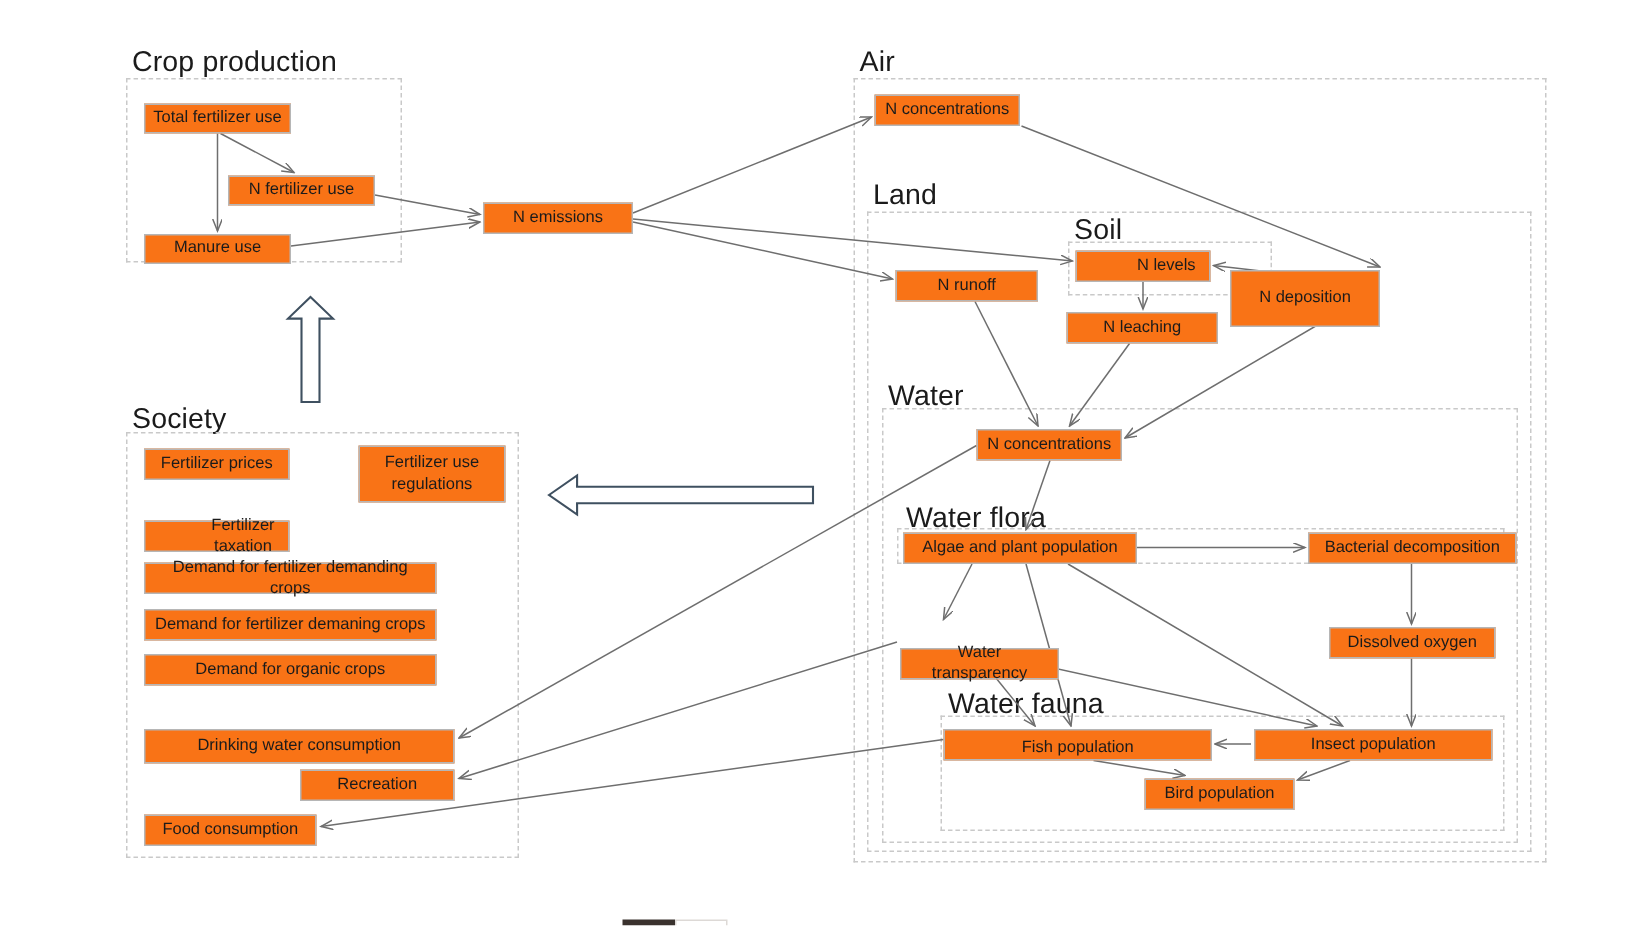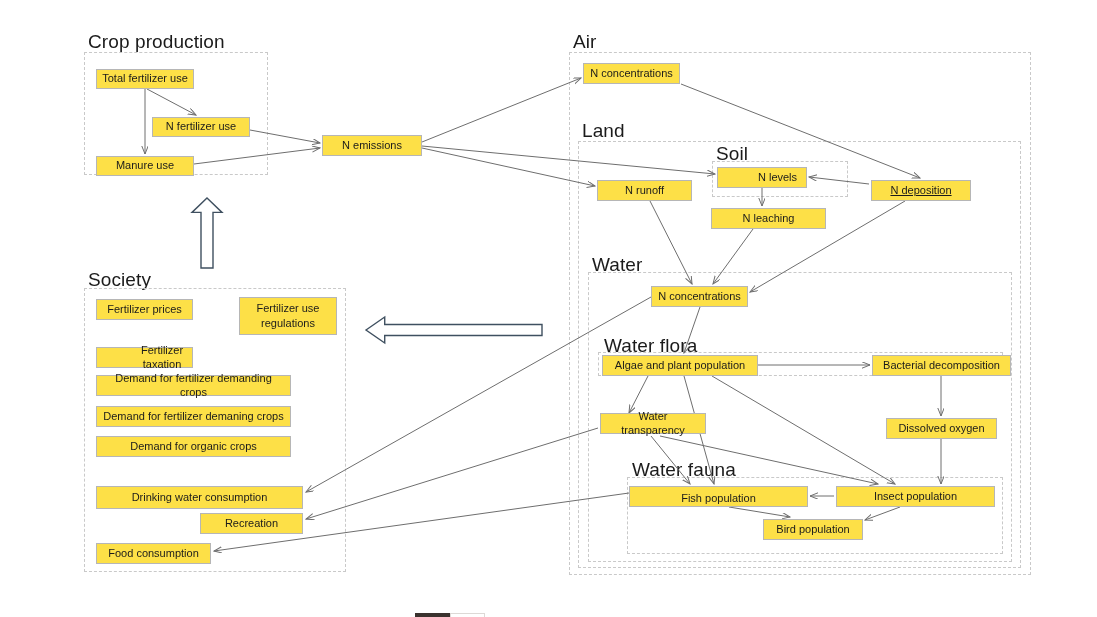--- a/index.html
+++ b/index.html
@@ -1,21 +1,21 @@
 <!DOCTYPE html>
 <html><head>
 <meta charset="utf-8">
 <style>
   html,body{margin:0;padding:0;background:#ffffff;}
   body{font-family:"Liberation Sans","DejaVu Sans",sans-serif;}
   #canvas{position:relative;width:1097px;height:617px;background:#fff;overflow:hidden;}
   svg.layer{position:absolute;left:0;top:0;width:1097px;height:617px;pointer-events:none;}
   .grp{position:absolute;border:1px dashed #c9c9c9;box-sizing:border-box;}
   .grp-label{position:absolute;font-size:19px;color:#1b1b1b;white-space:nowrap;letter-spacing:.1px;}
-  .node{position:absolute;box-sizing:border-box;border:1px solid #b6b6b6;background:#fde047;
+  .node{position:absolute;box-sizing:border-box;border:1px solid #b6b6b6;background:#f97316;
         display:flex;align-items:center;justify-content:center;text-align:center;
         font-size:11px;color:#1b1b1b;line-height:1.25;padding:0 5px;}
   .node.two-line{line-height:1.35;}
   #logo{position:absolute;display:flex;margin-top:41px;}
   .tile{width:35px;height:38px;display:flex;align-items:center;justify-content:center;box-sizing:border-box;}
   .tile-dark{background:#3a322e;}
   .tile-light{background:#fff;border:1px solid #ddd9d6;}
   .mark{font-family:"DejaVu Sans Mono","Liberation Mono",monospace;font-size:12px;
         font-weight:700;font-style:italic;letter-spacing:-1px;}
   .mark-light{color:#f2efec;}
@@ -98,36 +98,36 @@
       </div>
       <div class="node" style="left: 583px; top: 63px; width: 97px; height: 21px;">
         <span>N concentrations</span>
       </div>
       <div class="node" style="left: 597px; top: 180px; width: 95px; height: 21px;">
         <span>N runoff</span>
       </div>
       <div class="node" style="left: 717px; top: 167px; width: 90px; height: 21px; padding-left: 36px;">
         <span>N levels</span>
       </div>
-      <div class="node" style="left: 871px; top: 180px; width: 100px; height: 21px; text-decoration: underline;">
+      <div class="node" style="left: 820px; top: 180px; width: 100px; height: 38px;">
         <span>N deposition</span>
       </div>
-      <div class="node" style="left: 711px; top: 208px; width: 115px; height: 21px;">
+      <div class="node" style="left: 711px; top: 208px; width: 101px; height: 21px;">
         <span>N leaching</span>
       </div>
       <div class="node" style="left: 651px; top: 286px; width: 97px; height: 21px;">
         <span>N concentrations</span>
       </div>
       <div class="node" style="left: 602px; top: 355px; width: 156px; height: 21px;">
         <span>Algae and plant population</span>
       </div>
       <div class="node" style="left: 872px; top: 355px; width: 139px; height: 21px;">
         <span>Bacterial decomposition</span>
       </div>
-      <div class="node" style="left: 600px; top: 413px; width: 106px; height: 21px; text-align: center;">
+      <div class="node" style="left: 600px; top: 432px; width: 106px; height: 21px; text-align: center;">
         <span>Water transparency</span>
       </div>
       <div class="node" style="left: 886px; top: 418px; width: 111px; height: 21px;">
         <span>Dissolved oxygen</span>
       </div>
       <div class="node" style="left: 629px; top: 486px; width: 179px; height: 21px; align-items: flex-end;">
         <span>Fish population</span>
       </div>
       <div class="node" style="left: 836px; top: 486px; width: 159px; height: 21px;">
         <span>Insect population</span>

